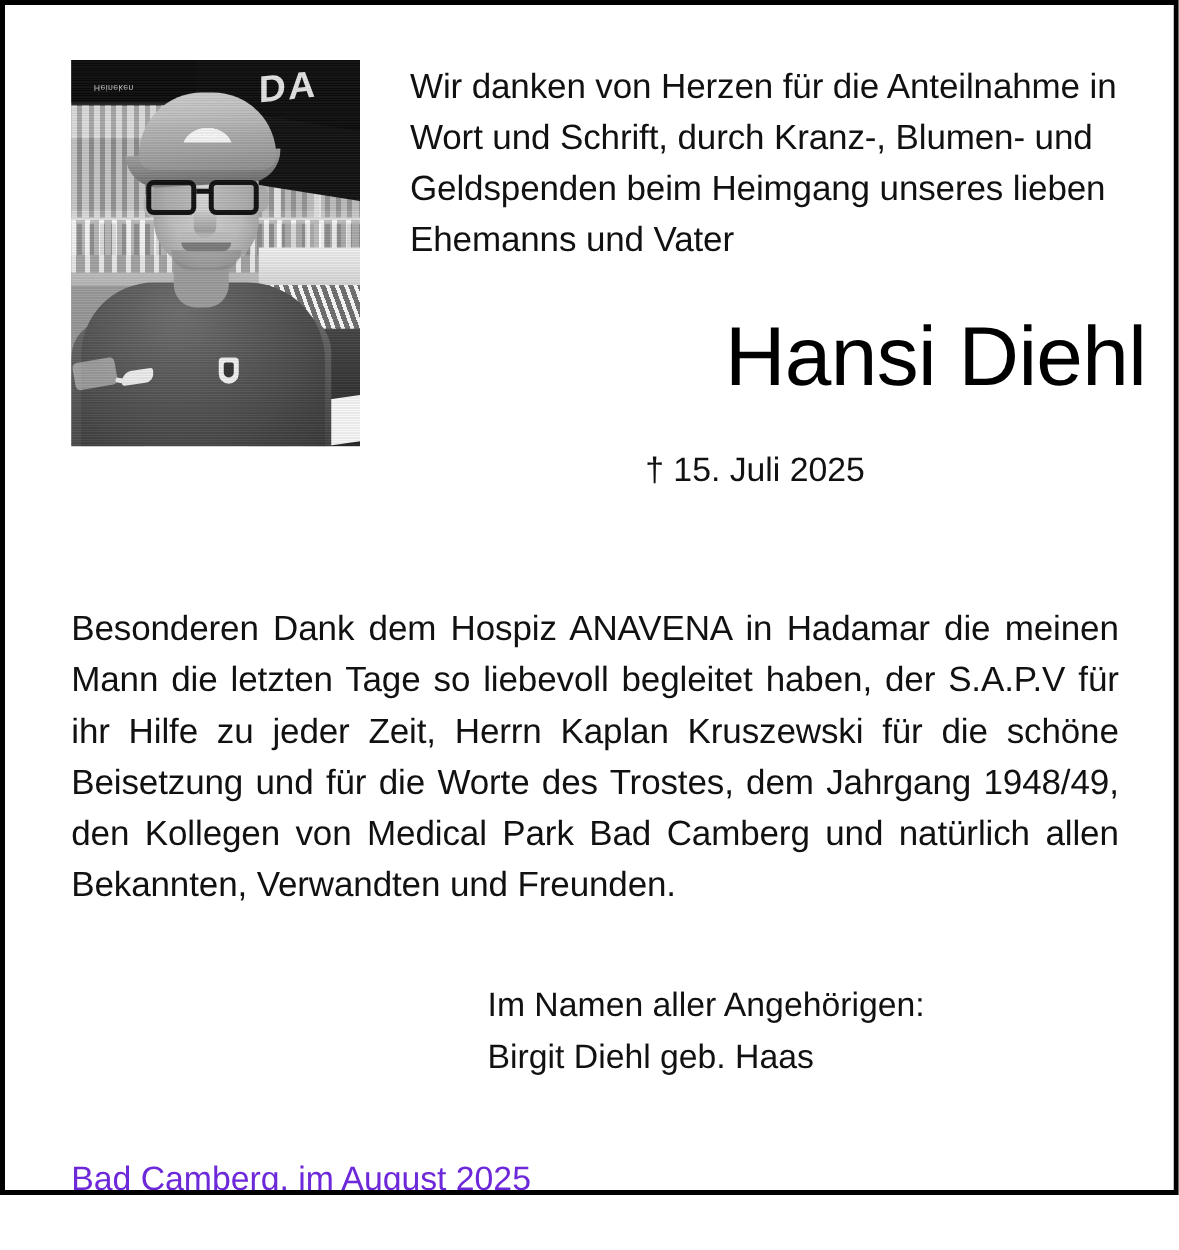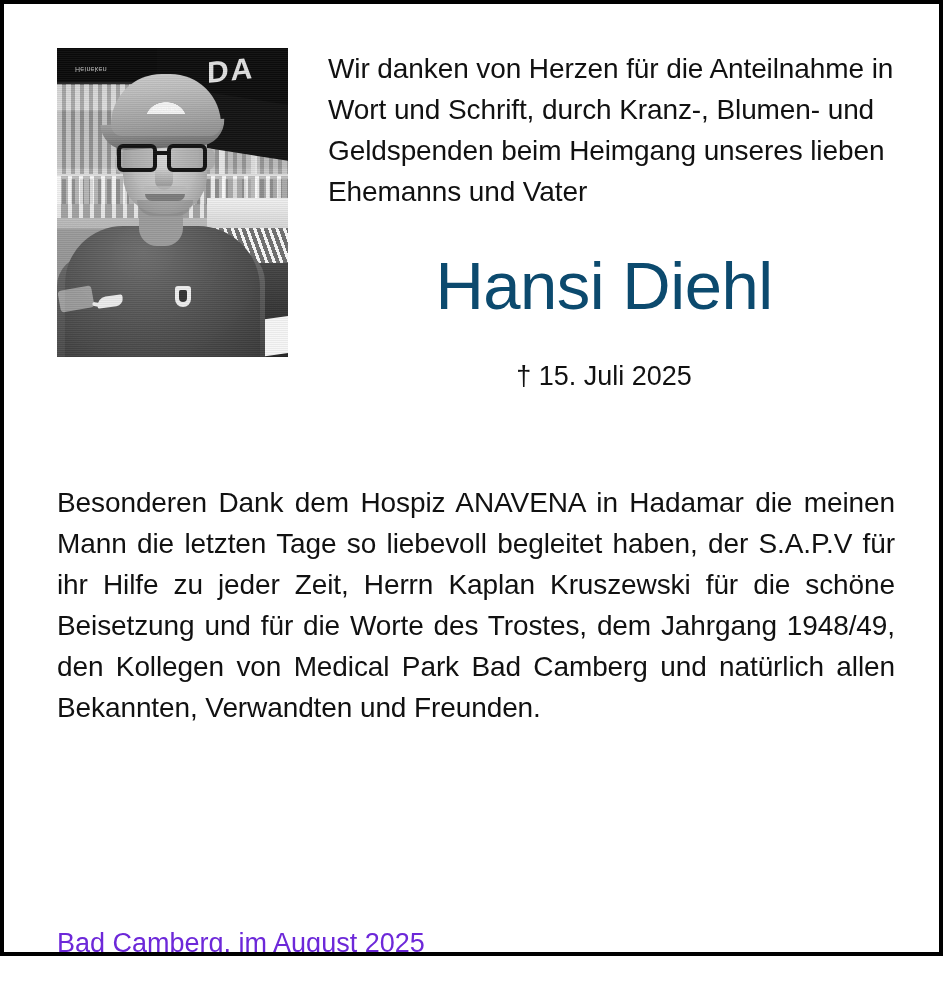--- a/index.html
+++ b/index.html
@@ -301,28 +301,28 @@
     width: 568px;
     font-size: 28px;
     line-height: 41px;
     color: #111111;
     font-weight: 300;
     letter-spacing: -0.1px;
   }
 
   .name {
     position: absolute;
-    left: 300px;
+    left: 313px;
     top: 246px;
     width: 600px;
-    text-align: center;
+    text-align: right;
     font-size: 67px;
     line-height: 72px;
     font-weight: 300;
-    color: #0c4a6e;
+    color: #000000;
     letter-spacing: -0.5px;
   }
 
   .death-date {
     position: absolute;
     left: 300px;
     top: 337px;
     width: 600px;
     text-align: center;
     font-size: 27px;
@@ -424,17 +424,21 @@
     </div>
 
     <div class="intro">Wir danken von Herzen für die Anteilnahme in Wort und Schrift, durch Kranz-, Blumen- und Geldspenden beim Heimgang unseres lieben Ehemanns und Vater</div>
 
     <div class="name">Hansi Diehl</div>
 
     <div class="death-date">† 15. Juli 2025</div>
 
     <div class="body-text">Besonderen Dank dem Hospiz ANAVENA in Hadamar die meinen Mann die letzten Tage so liebevoll begleitet haben, der S.A.P.V für ihr Hilfe zu jeder Zeit, Herrn Kaplan Kruszewski für die schöne Beisetzung und für die Worte des Trostes, dem Jahrgang 1948/49, den Kollegen von Medical Park Bad Camberg und natürlich allen Bekannten, Verwandten und Freunden.</div>
 
+    <div class="closing">
+      <div>Im Namen aller Angehörigen:</div>
+      <div>Birgit Diehl geb. Haas</div>
+    </div>
 
     <div class="place-date">Bad Camberg, im August 2025</div>
 
   </div>
 </div>
 
 </body></html>

